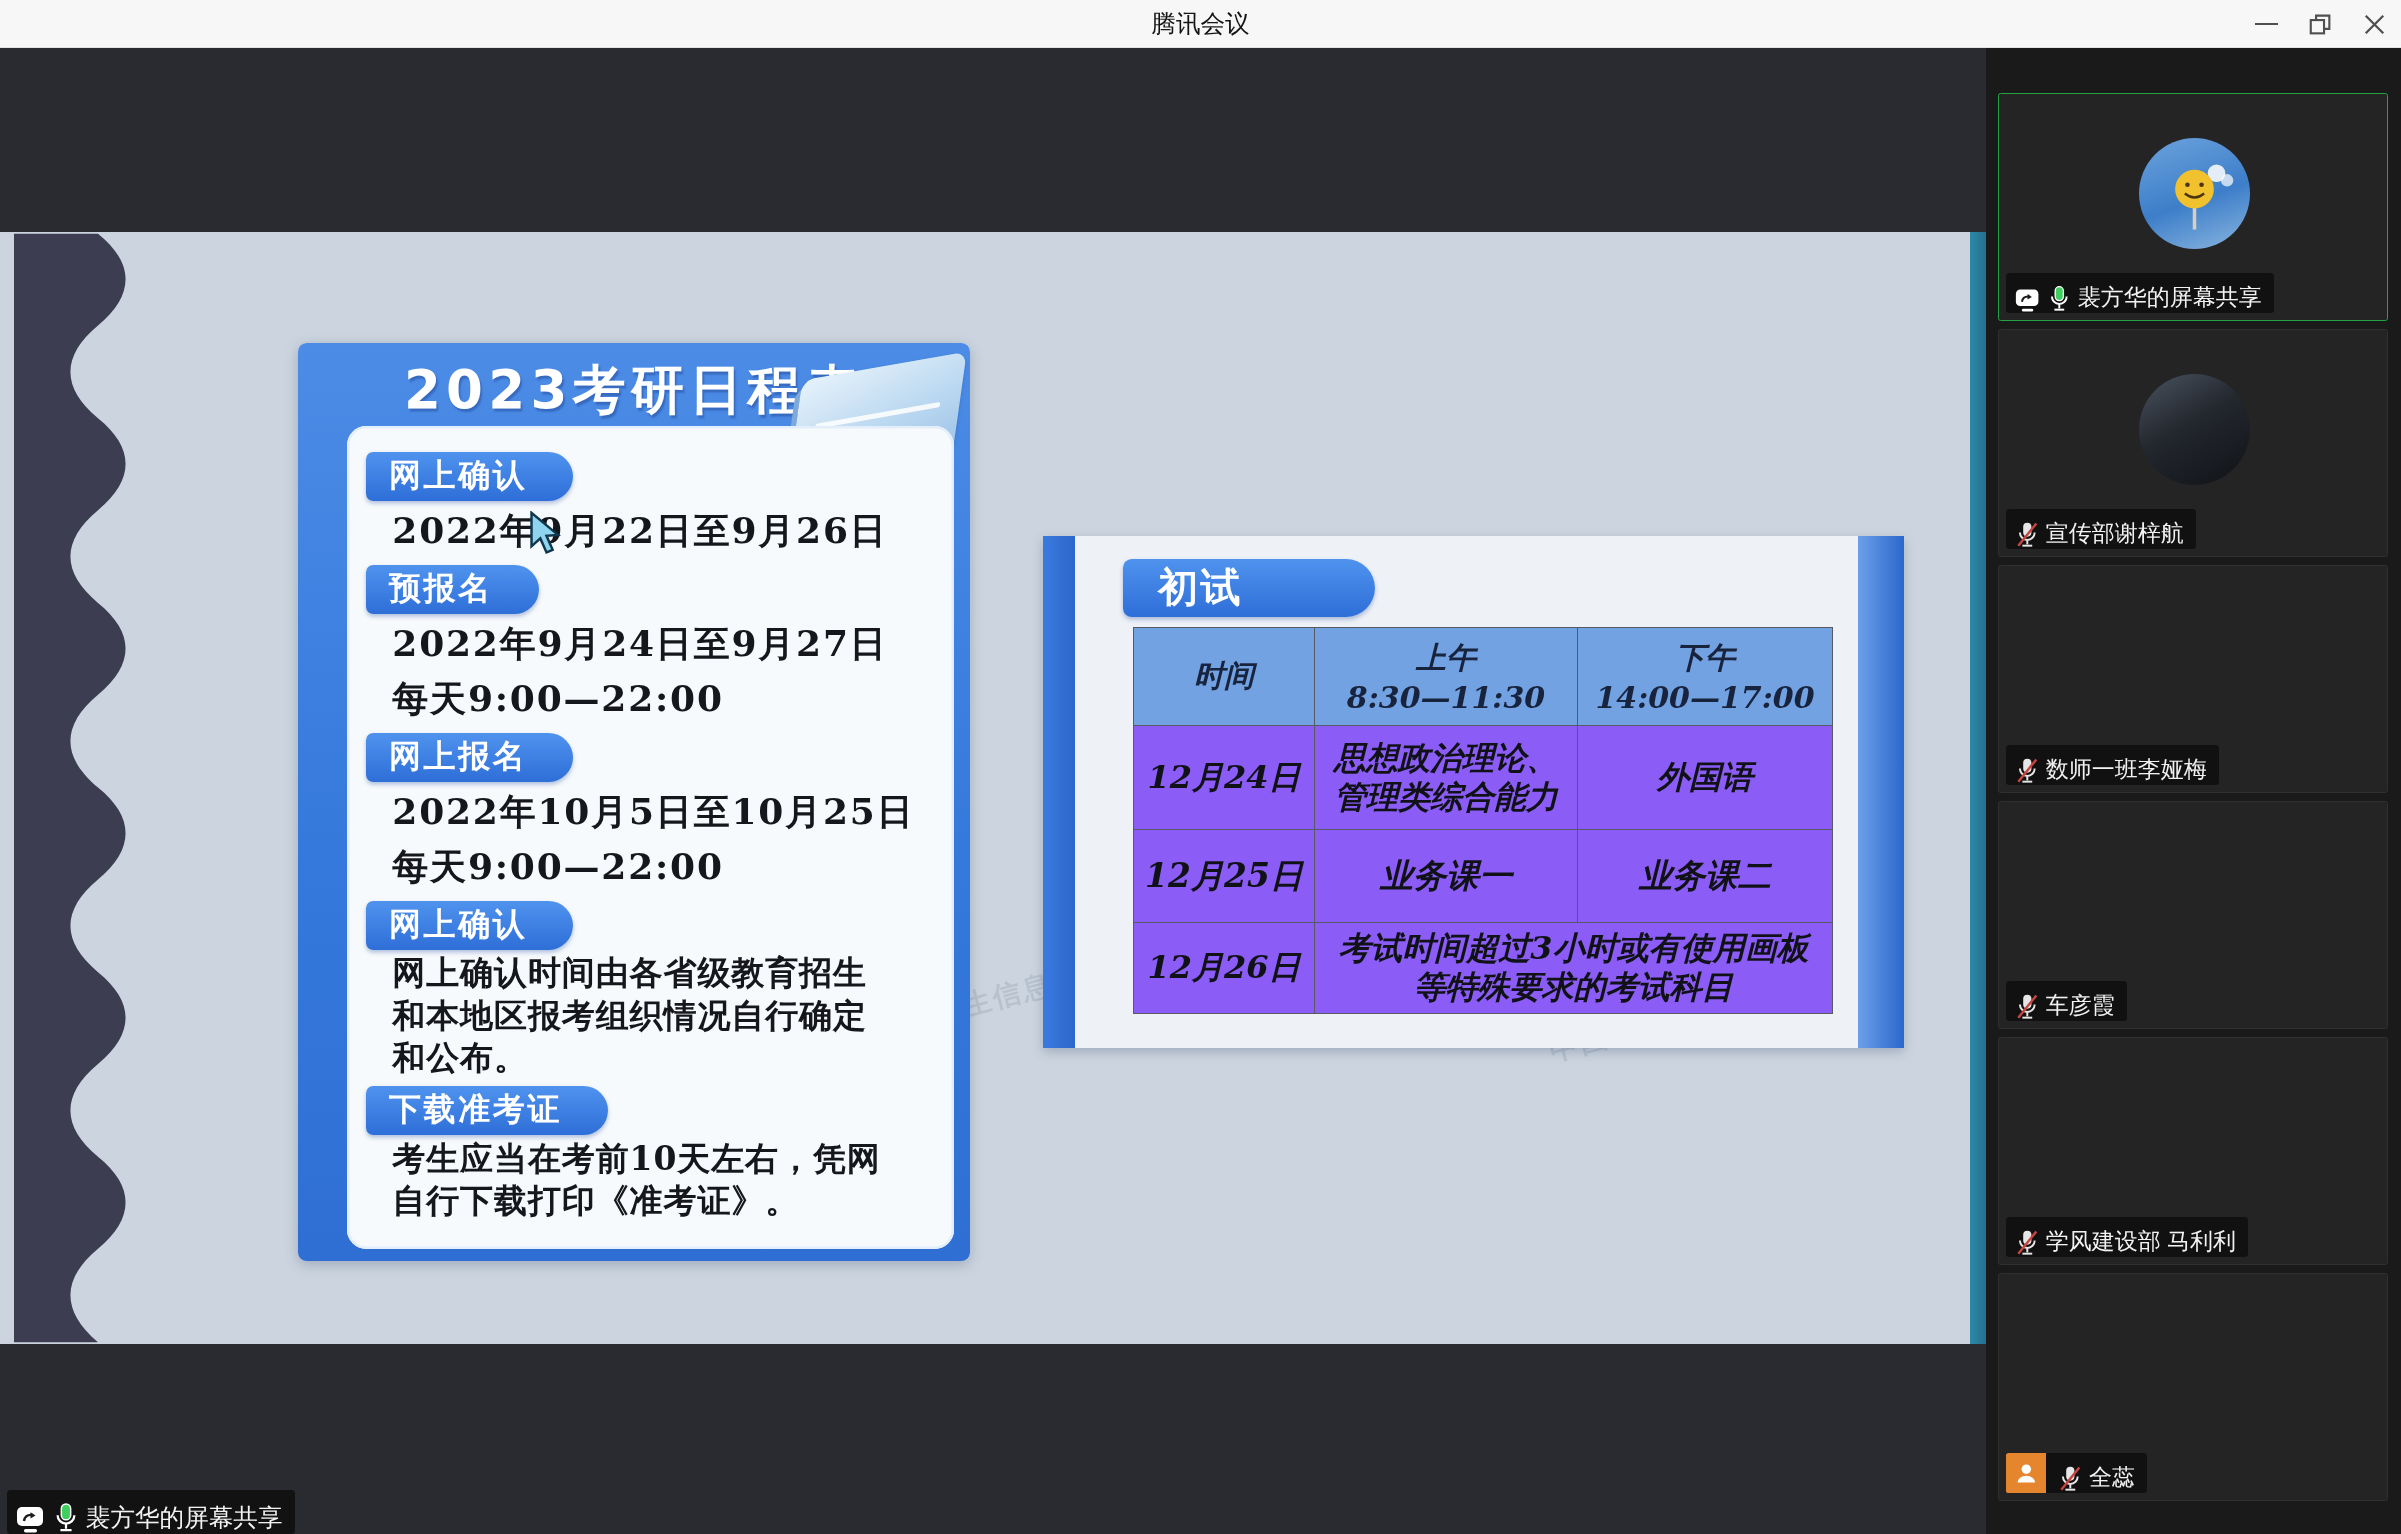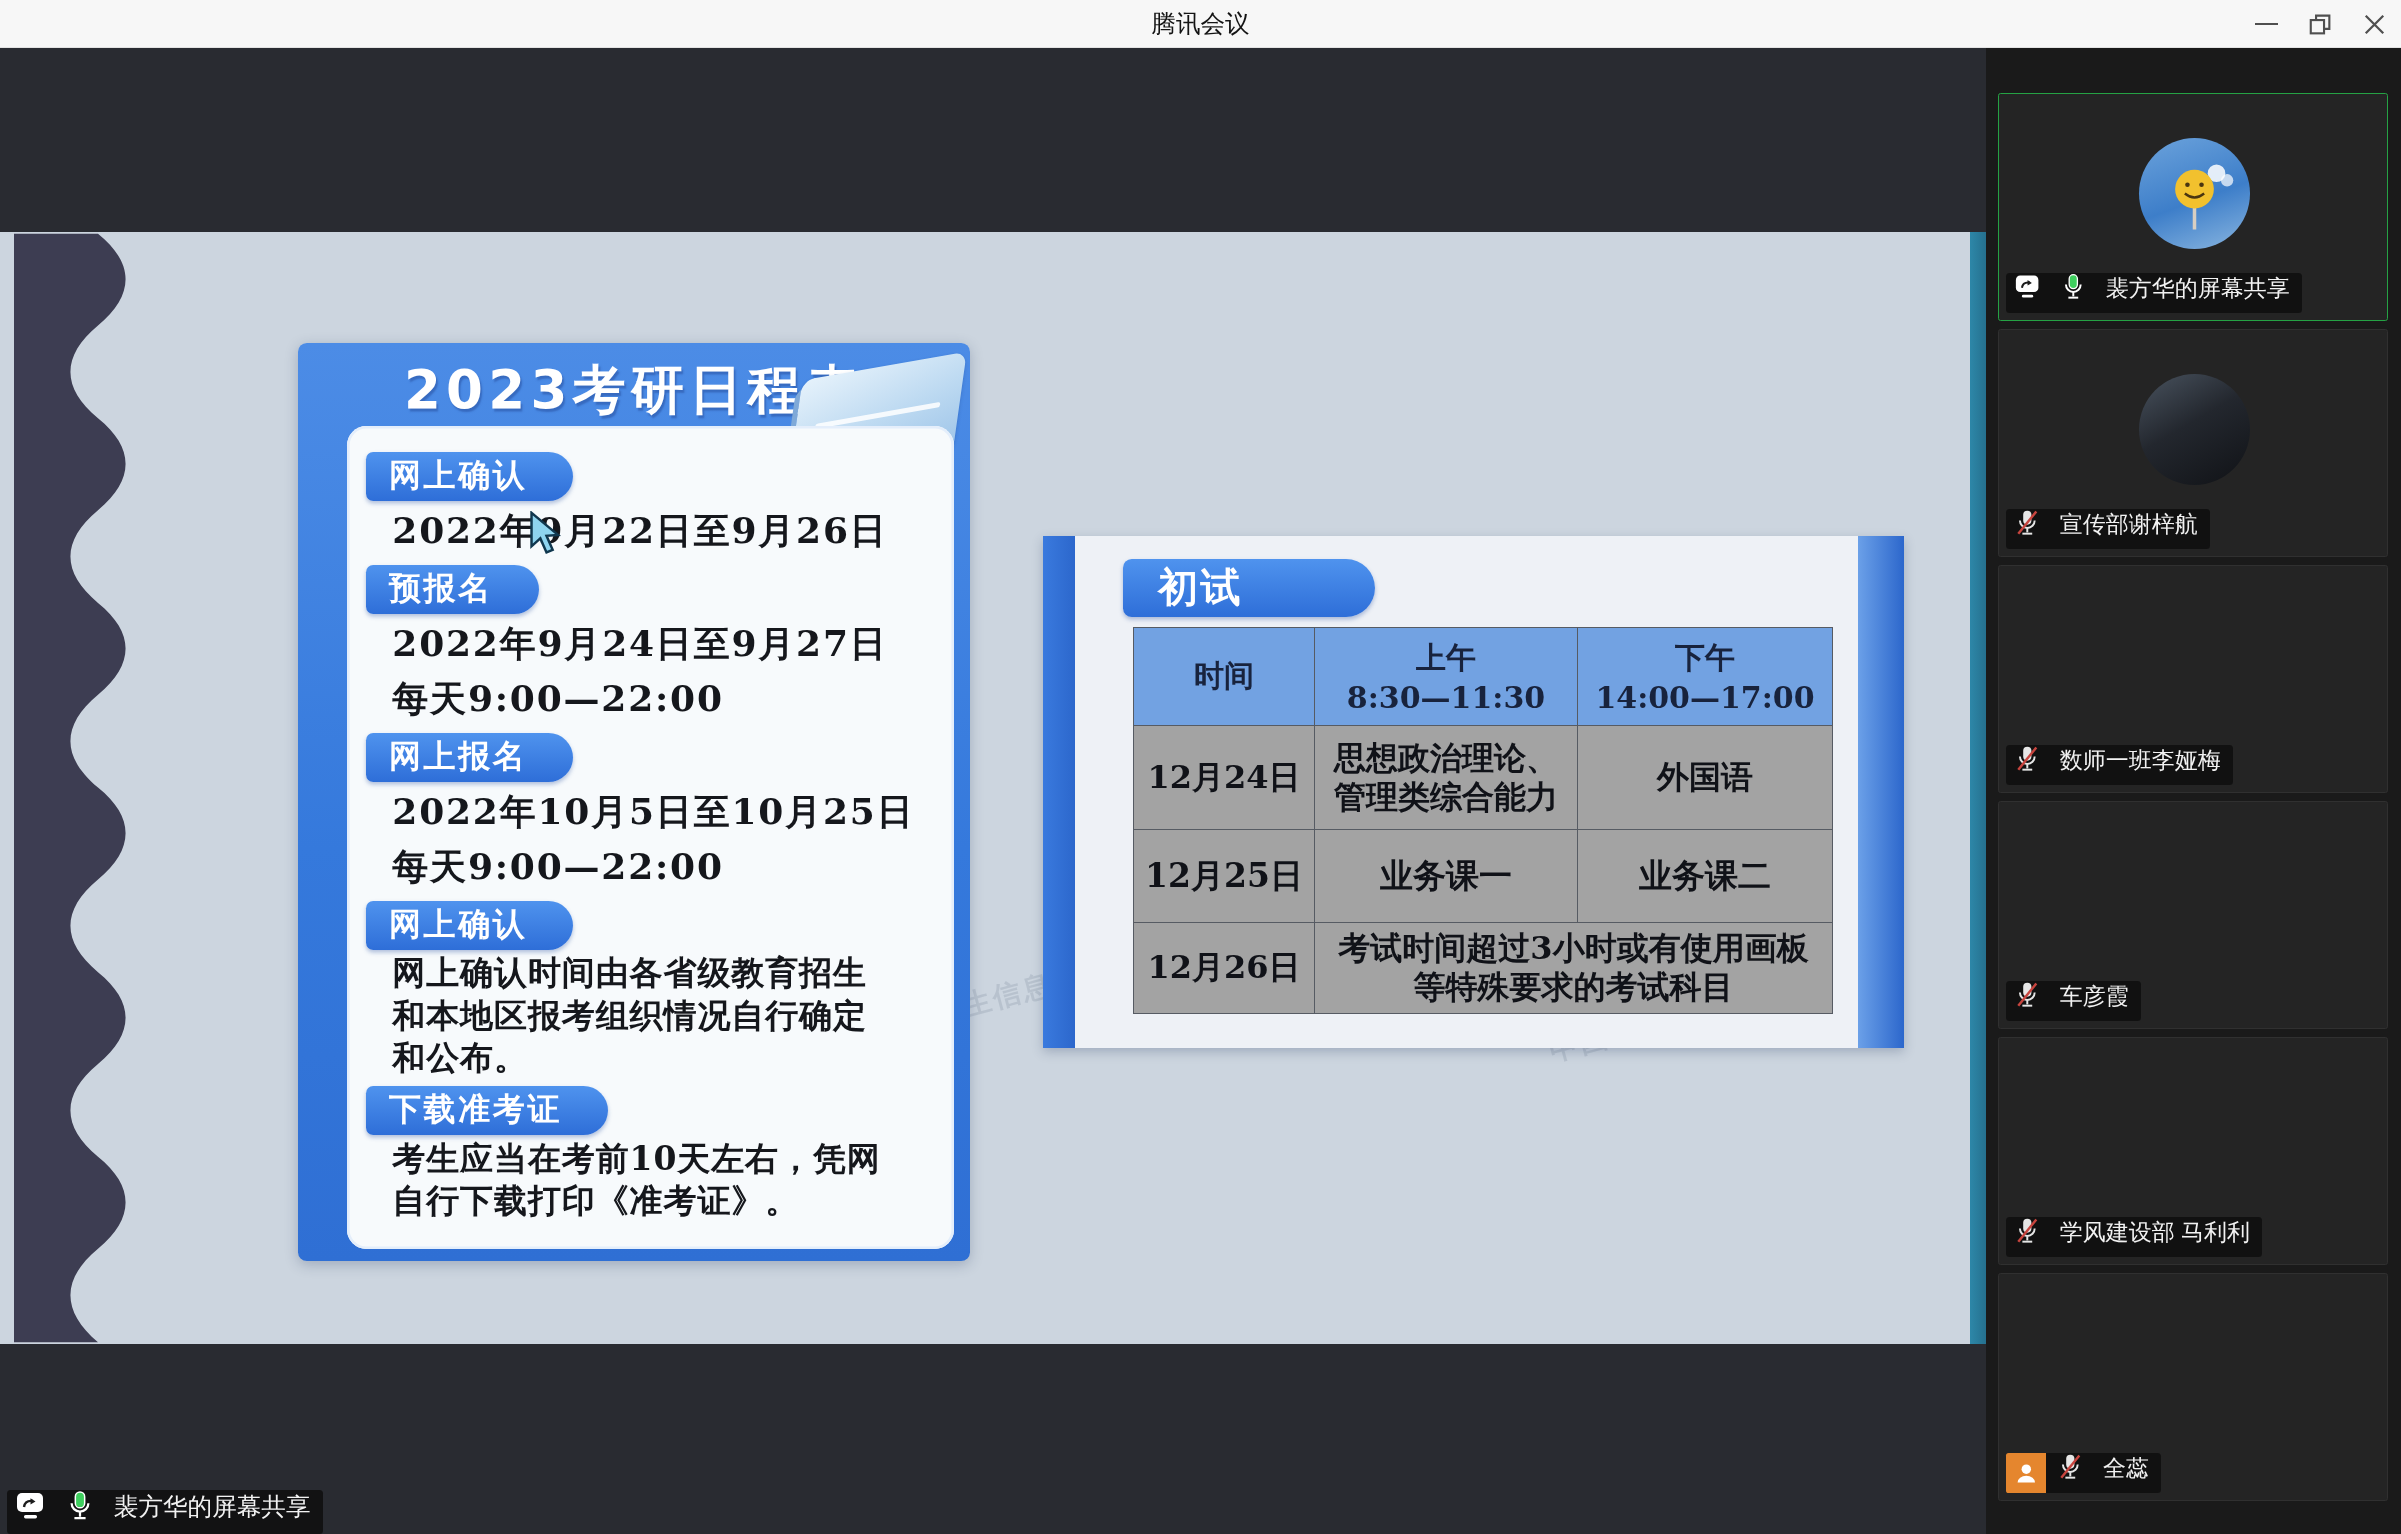--- a/index.html
+++ b/index.html
@@ -37,35 +37,35 @@
   .dline { margin:6.1px 0 0.9px 12.3px; font-family:"DejaVu Serif", serif; font-weight:bold; font-size:36px; color:#15171c; letter-spacing:1.8px; }
   .pline { margin:3.5px 0 0 12.3px; font-family:"DejaVu Serif", serif; font-weight:bold; font-size:33px; line-height:39px; color:#15171c; letter-spacing:0.9px; }
 
   
   .poster-right { position:absolute; left:1043px; top:304px; width:861px; height:512px; background:#eef1f6; box-shadow:0 3.5px 10.5px rgba(30,50,90,.25); }
   .pr-strip { position:absolute; top:0; height:512px; background:linear-gradient(90deg,#3a7ade,#2c67cc); }
   .pr-strip.left { left:0; width:32px; }
   .pr-strip.right { right:0; width:46px; background:linear-gradient(90deg,#6ba0e8,#2c67cc); }
   .pr-pill { position:absolute; left:80px; top:23px; height:58px; line-height:56px; padding:0 132px 8px 35px; margin:0; font-size:40px; border-radius:10.5px 35px 35px 10.5px; }
 
-  table.exam-table { position:absolute; left:90px; top:91px; width:699px; border-collapse:collapse; table-layout:fixed; background:#a3a3a3; }
+  table.exam-table { position:absolute; left:90px; top:91px; width:699px; border-collapse:collapse; table-layout:fixed; background:#8b5cf6;font-style:italic; }
   .exam-table td { border:1.8px solid #565b63; text-align:center; vertical-align:middle; font-family:"DejaVu Serif", serif; font-weight:bold; color:#101218; }
   .exam-table tr.thead td { background:#72a2e2; color:#18233d; font-size:30px; height:98px; }
   .exam-table .th-sub { font-size:30px; margin-top:1.8px; }
   .exam-table tr.r1 td { height:104px; font-size:32px; }
   .exam-table tr.r2 td { height:93px; font-size:33px; }
   .exam-table tr.r3 td { height:91px; font-size:32px; }
   .cell-2line div { line-height:39px; }
   col.c1 { width:181px; } col.c2 { width:263px; } col.c3 { width:255px; }
 
   
   .cursor { position:absolute; z-index:30; }
 
   
-  .name-tag { display:flex; align-items:flex-start; gap:20px; height:40px; padding:0 12.3px 0 8.8px; background:rgba(14,14,14,.82); border-radius:3.5px; color:#f2f2f2; font-size:23px; white-space:nowrap; }
+  .name-tag { display:flex; align-items:flex-end; gap:6px; height:40px; padding:0 12.3px 0 8.8px; background:rgba(14,14,14,.82); border-radius:3.5px; color:#f2f2f2; font-size:23px; white-space:nowrap; }
   .share-indicator { position:absolute; left:7px; top:1442px; z-index:40; }
   .share-indicator .name-tag { height:44px; font-size:24.6px; }
   .tag-icon { flex:0 0 auto; display:block; }
 
   
   .sidebar { position:absolute; left:1986px; top:0; width:415px; height:1486px; background:#1a1a1a; }
   .tile { position:absolute; left:12.3px; width:390px; height:228px; background:#242424; border:0.9px solid #303030; border-radius:2.6px; }
   .tile.active { border:1.8px solid #25a244; }
   .tile .avatar { position:absolute; left:140px; top:44px; width:111px; height:111px; border-radius:50%; overflow:hidden; }
   .tile .tag-row { position:absolute; left:7px; bottom:7px; display:flex; align-items:stretch; }

